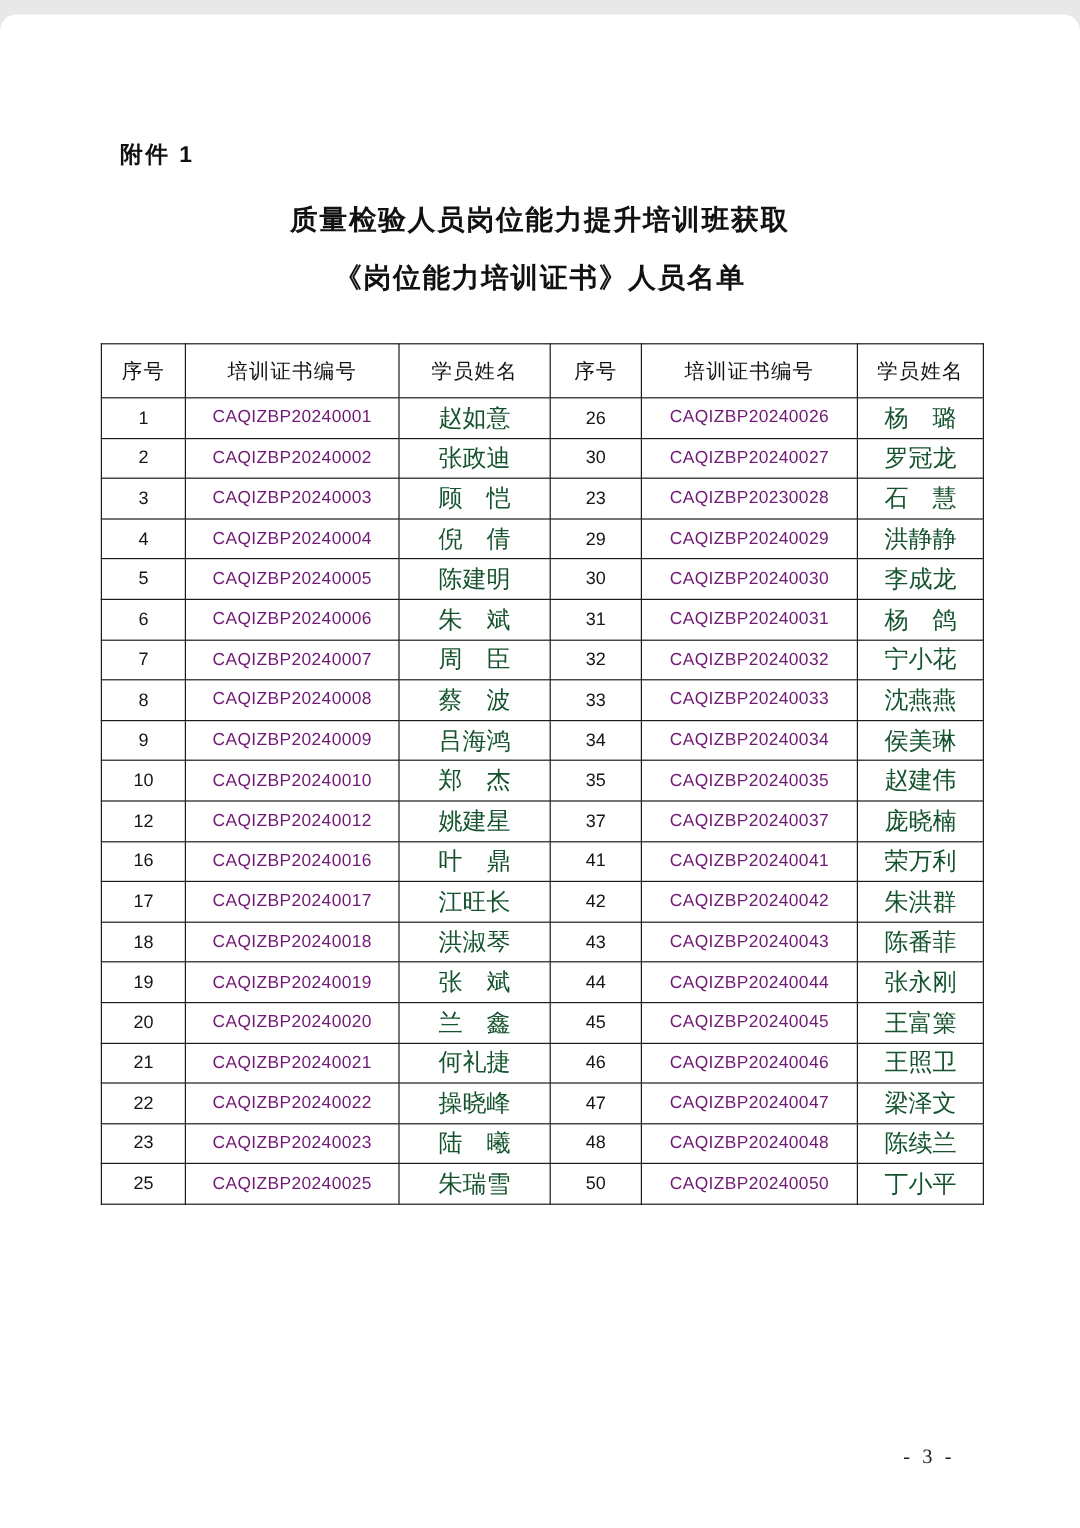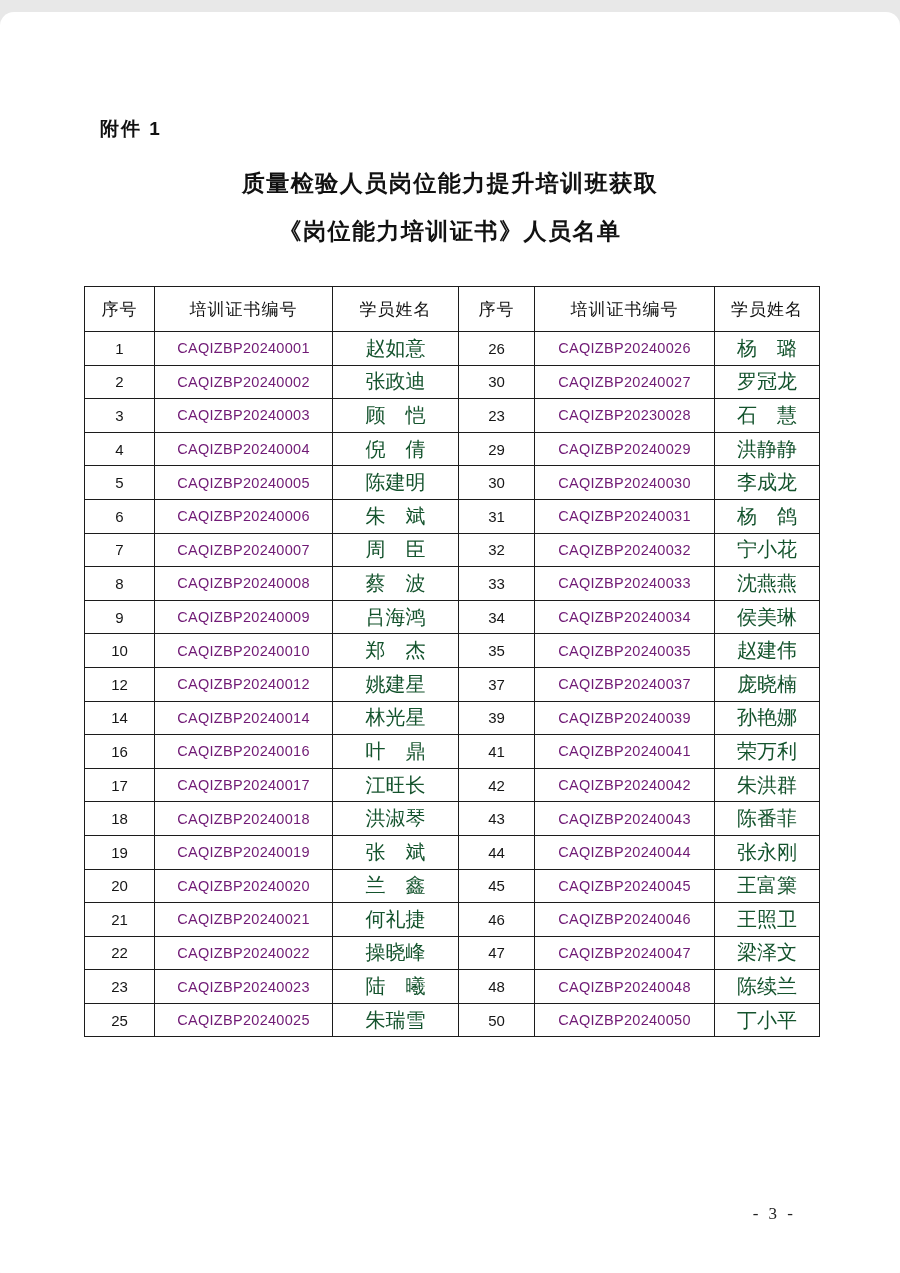--- a/index.html
+++ b/index.html
@@ -186,28 +186,20 @@
         </tr>
         <tr>
           <td class="cell-num">12</td>
           <td class="cell-cert">CAQIZBP20240012</td>
           <td class="cell-name">姚建星</td>
           <td class="cell-num">37</td>
           <td class="cell-cert">CAQIZBP20240037</td>
           <td class="cell-name">庞晓楠</td>
         </tr>
         <tr>
-          <td class="cell-num">14</td>
-          <td class="cell-cert">CAQIZBP20240014</td>
-          <td class="cell-name">林光星</td>
-          <td class="cell-num">39</td>
-          <td class="cell-cert">CAQIZBP20240039</td>
-          <td class="cell-name">孙艳娜</td>
-        </tr>
-        <tr>
           <td class="cell-num">16</td>
           <td class="cell-cert">CAQIZBP20240016</td>
           <td class="cell-name">叶　鼎</td>
           <td class="cell-num">41</td>
           <td class="cell-cert">CAQIZBP20240041</td>
           <td class="cell-name">荣万利</td>
         </tr>
         <tr>
           <td class="cell-num">17</td>
           <td class="cell-cert">CAQIZBP20240017</td>

